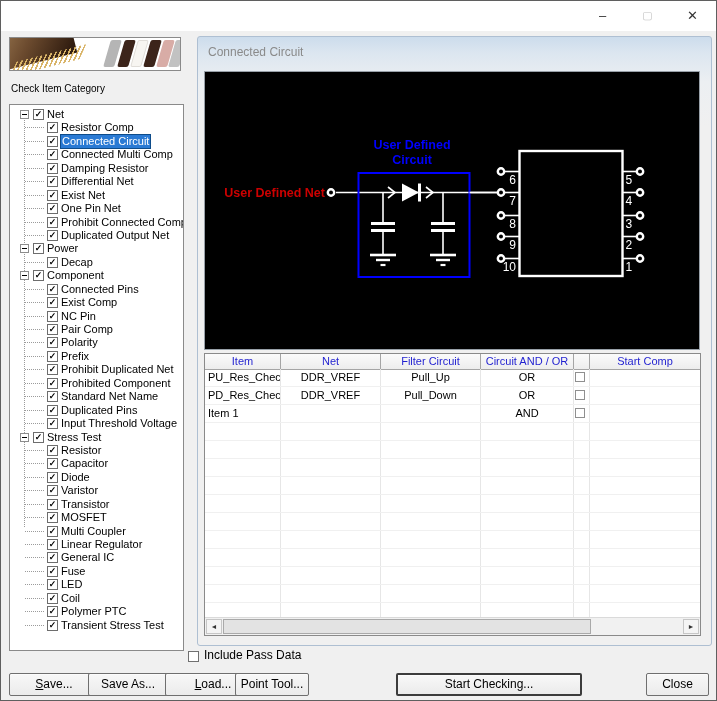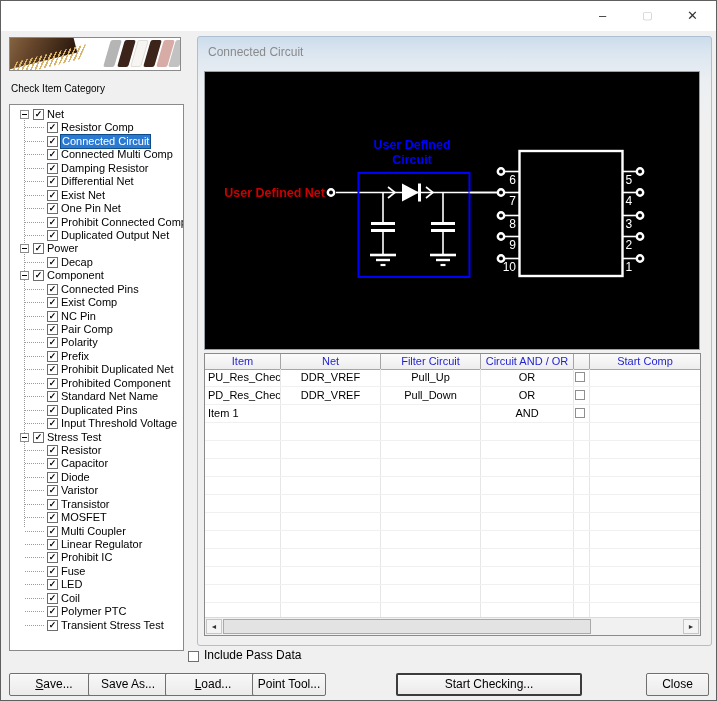--- a/index.html
+++ b/index.html
@@ -79,21 +79,21 @@
   .include-cb{position:absolute;left:187px;top:650px;width:11px;height:11px;box-sizing:border-box;
     border:1px solid #707070;background:#fff;}
   .include-label{position:absolute;left:203px;top:647px;font-size:12px;color:#000;}
   .btn{position:absolute;top:672px;height:23px;box-sizing:border-box;border:1px solid #6f6f6f;border-radius:2px;
     background:linear-gradient(#f8f8f8,#ebebeb);font-size:12px;text-align:center;line-height:20px;color:#000;
     box-shadow:0 1px 0 rgba(255,255,255,.6) inset;}
   .btn.default{border:2px solid #3c3c3c;line-height:18px;}
   .b-save{left:8px;width:90px;}
   .b-saveas{left:87px;width:80px;}
   .b-load{left:164px;width:96px;}
-  .b-point{left:251px;width:74px;}
+  .b-point{left:234px;width:74px;}
   .b-start{left:395px;width:186px;}
   .b-close{left:645px;width:63px;}
   u{text-decoration:underline;}
 </style>
 </head>
 <body>
 
 <div class="window">
 
   <div class="titlebar">
@@ -247,21 +247,21 @@
       <div class="t-row child">
         <span class="cb">✓</span>
         <span class="t-label">Multi Coupler</span>
       </div>
       <div class="t-row child">
         <span class="cb">✓</span>
         <span class="t-label">Linear Regulator</span>
       </div>
       <div class="t-row child">
         <span class="cb">✓</span>
-        <span class="t-label">Prohibit IC</span>
+        <span class="t-label">General IC</span>
       </div>
       <div class="t-row child">
         <span class="cb">✓</span>
         <span class="t-label">Fuse</span>
       </div>
       <div class="t-row child">
         <span class="cb">✓</span>
         <span class="t-label">LED</span>
       </div>
       <div class="t-row child">

